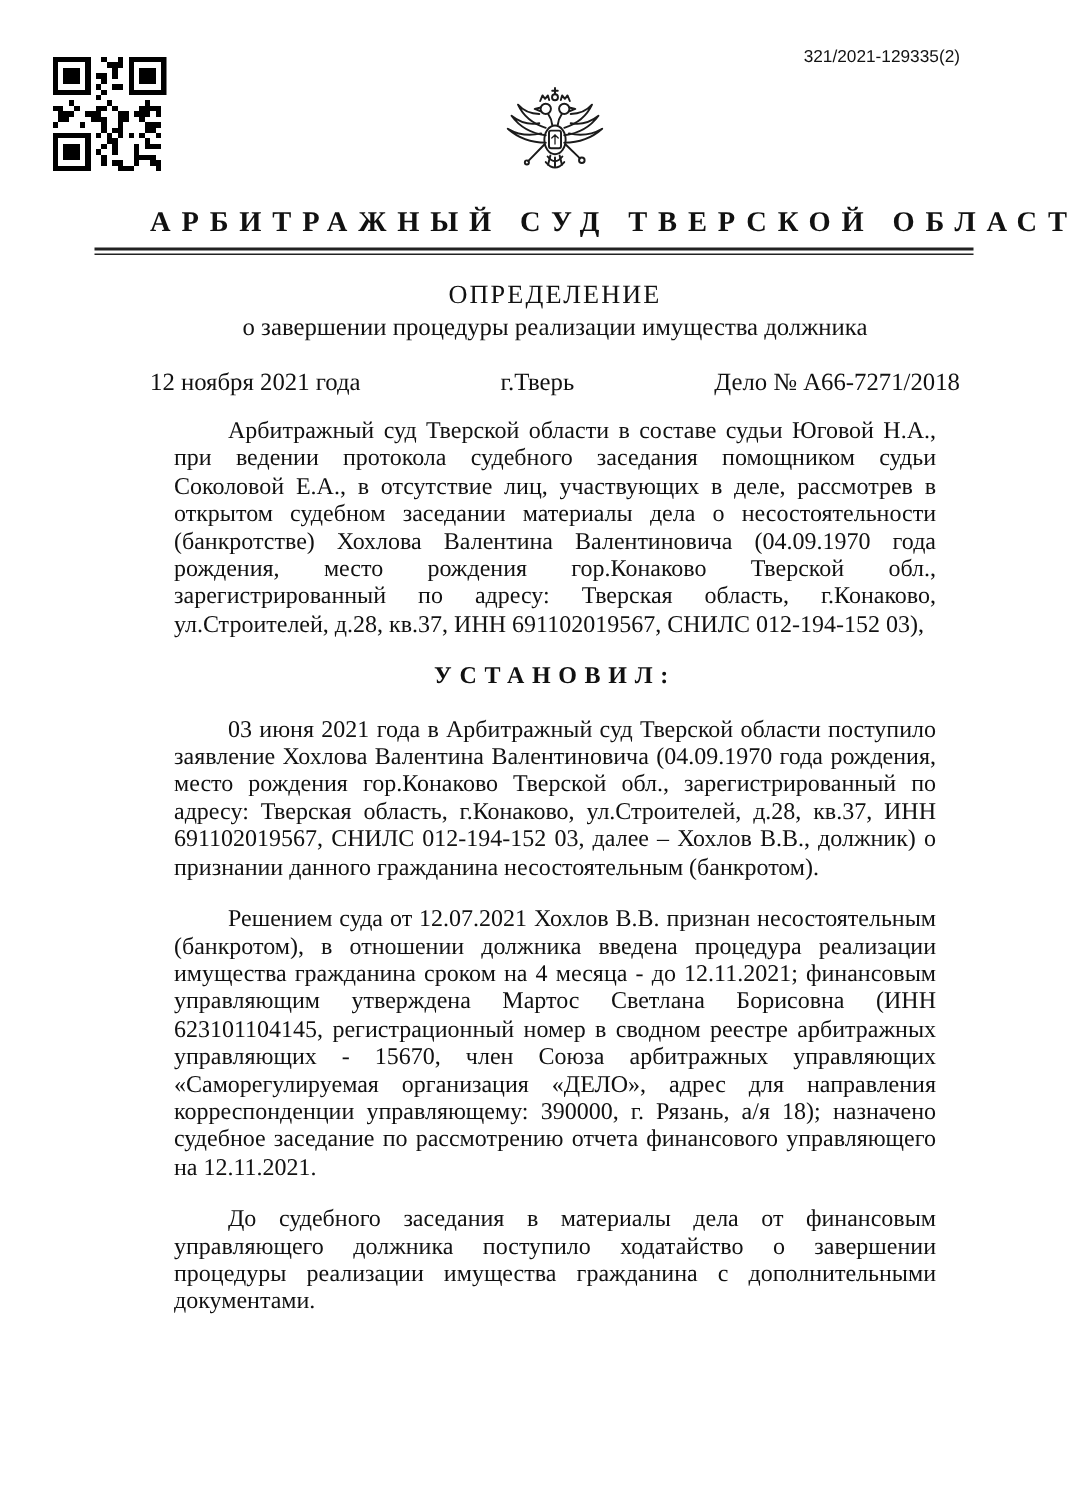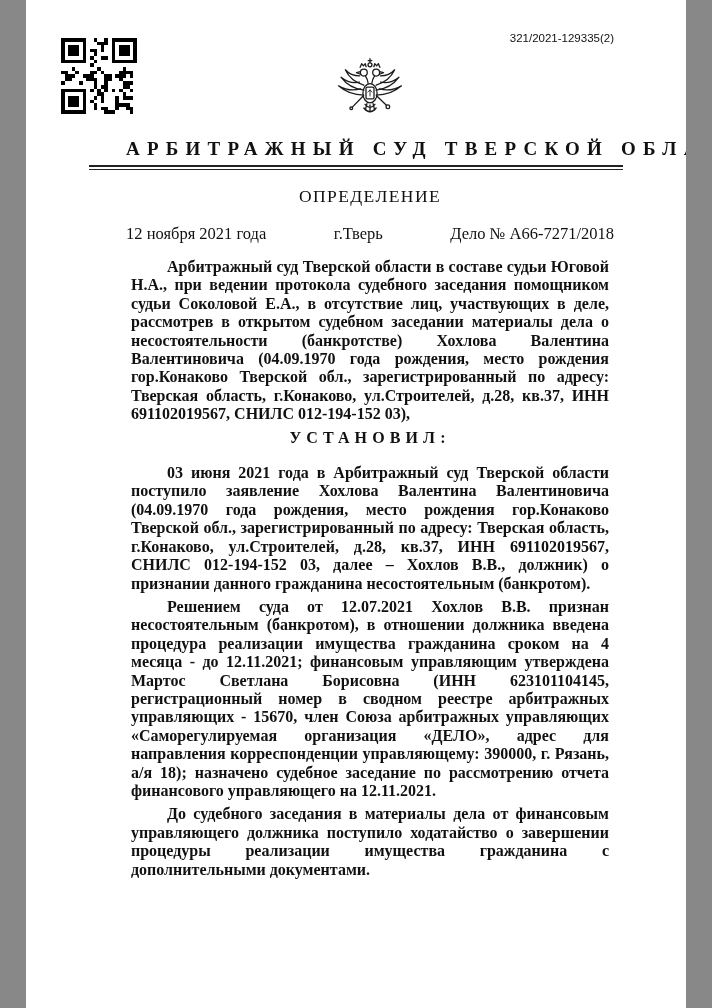--- a/index.html
+++ b/index.html
@@ -1,18 +1,18 @@
 <!DOCTYPE html>
 <html><head>
 <meta charset="utf-8">
 <style>
   html,body{margin:0;padding:0;background:#888;}
   .page{
     position:relative;
-    width:660px;height:1008px;
+    width:712px;height:1008px;
     margin:0 auto;
     background:#ffffff;
     box-sizing:border-box;
     padding:32px 72px 0 100px;
     font-family:"Liberation Serif","DejaVu Serif",serif;
     color:#111;
     overflow:hidden;
   }
   .doc-number{
     text-align:right;
@@ -57,24 +57,23 @@
   }
   .case-line{
     margin-top:17px;
     display:flex;
     justify-content:space-between;
     align-items:baseline;
     font-size:16.5px;
   }
   .body-text{font-size:16px;line-height:18.4px;}
   .par{
-    margin:5px;
+    margin:16px;
     text-align:justify;
     text-indent:36px;
-    font-weight:bold;
   }
   .intro{margin-top:14px;}
   .established{
     text-align:center;
     font-weight:bold;
     font-size:16px;
     line-height:18.4px;
     letter-spacing:0.32em;
   }
   #paragraphs p:first-child{margin-top:17px;}
@@ -322,20 +321,21 @@
       <path d="M55 74 l-2.5 10 M60 76 v10 M65 74 l2.5 10"></path>
     </svg>
   </div>
 
   <div class="court-name">АРБИТРАЖНЫЙ СУД ТВЕРСКОЙ ОБЛАСТИ</div>
 
   <div class="double-rule"></div>
 
   <div class="doc-title">ОПРЕДЕЛЕНИЕ</div>
 
+  <div class="doc-subtitle">о завершении процедуры реализации имущества должника</div>
 
   <div class="case-line">
     <span>12 ноября 2021 года</span>
     <span>г.Тверь</span>
     <span>Дело № А66-7271/2018</span>
   </div>
 
   <div class="body-text">
     <p class="par intro">Арбитражный суд Тверской области в составе судьи Юговой Н.А., при ведении протокола судебного заседания помощником судьи Соколовой Е.А., в отсутствие лиц, участвующих в деле, рассмотрев в открытом судебном заседании материалы дела о несостоятельности (банкротстве) Хохлова Валентина Валентиновича (04.09.1970 года рождения, место рождения гор.Конаково Тверской обл., зарегистрированный по адресу: Тверская область, г.Конаково, ул.Строителей, д.28, кв.37, ИНН 691102019567, СНИЛС 012-194-152 03),</p>
 

